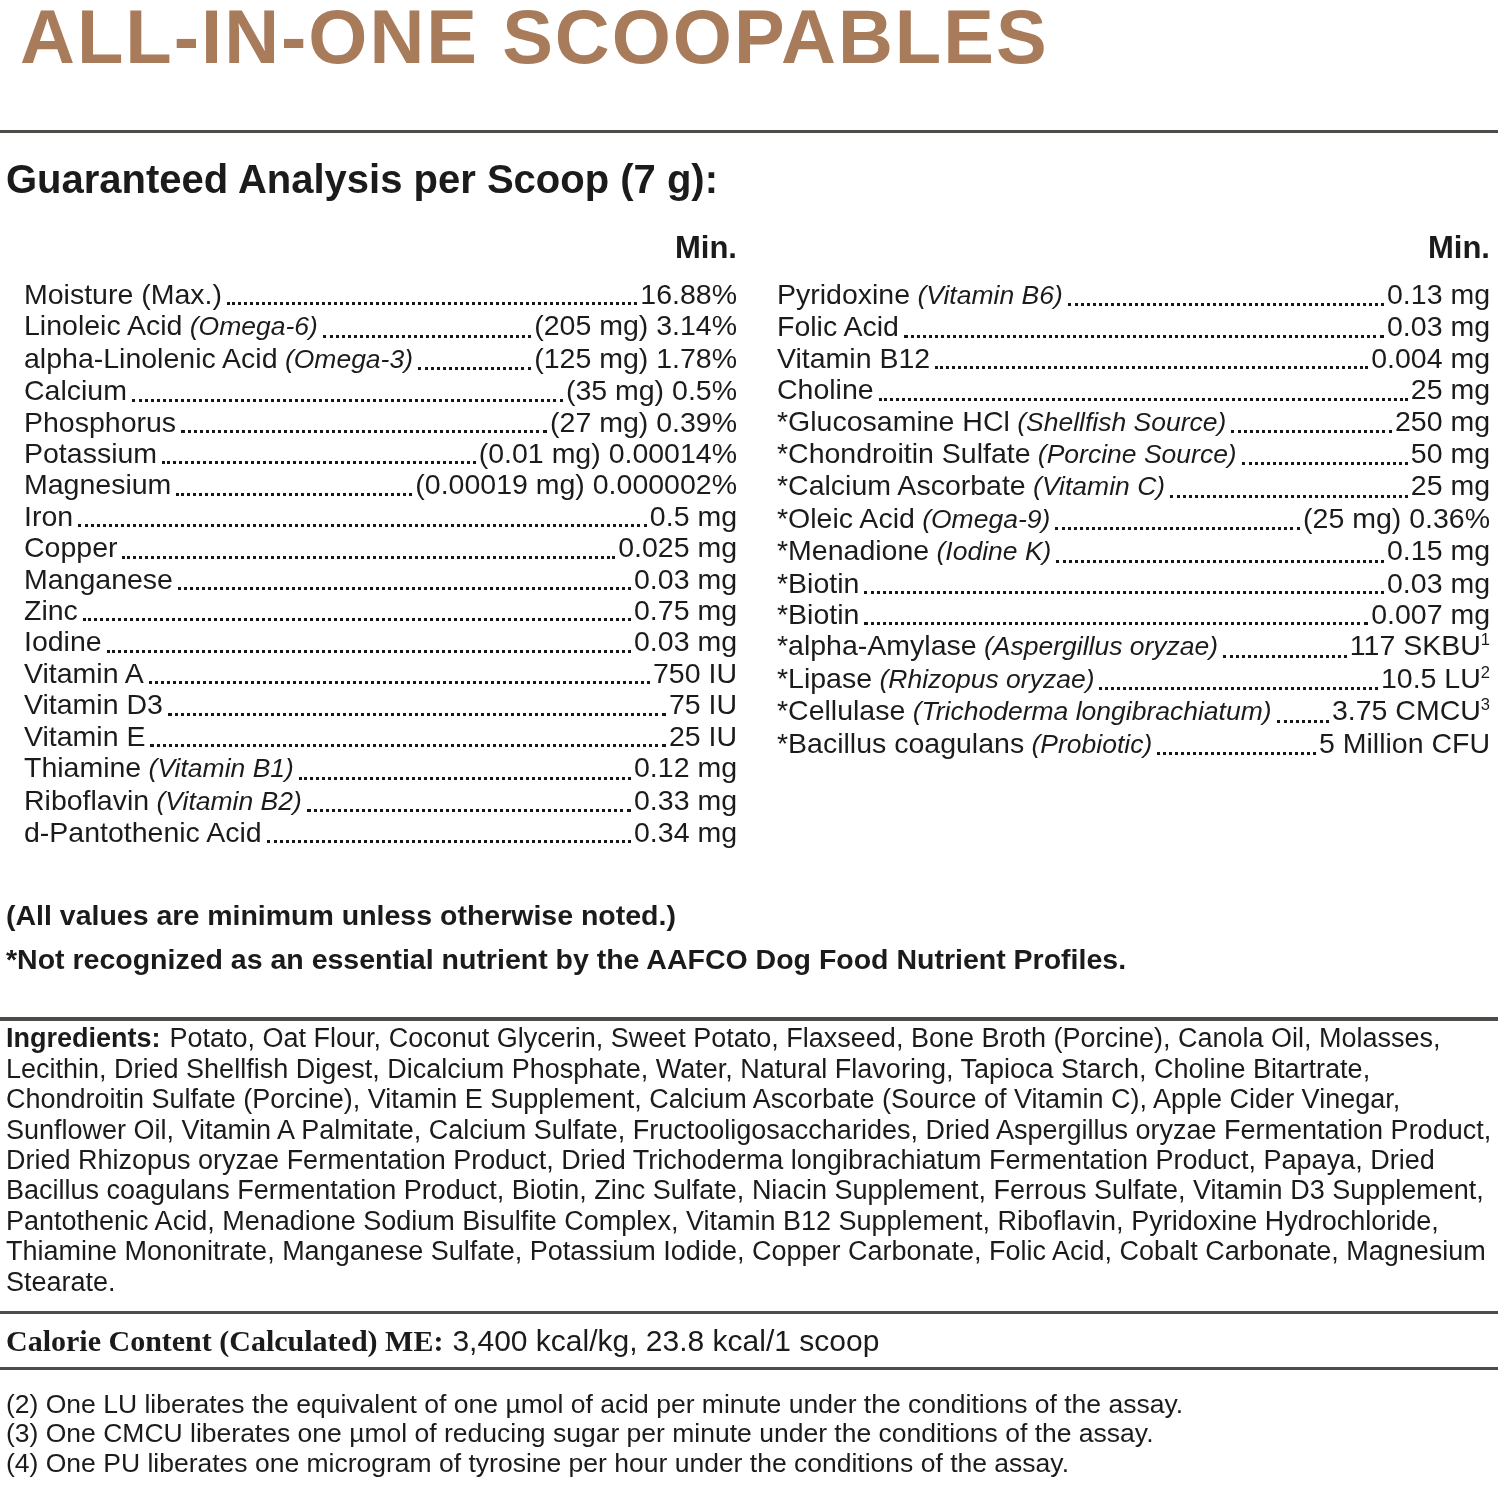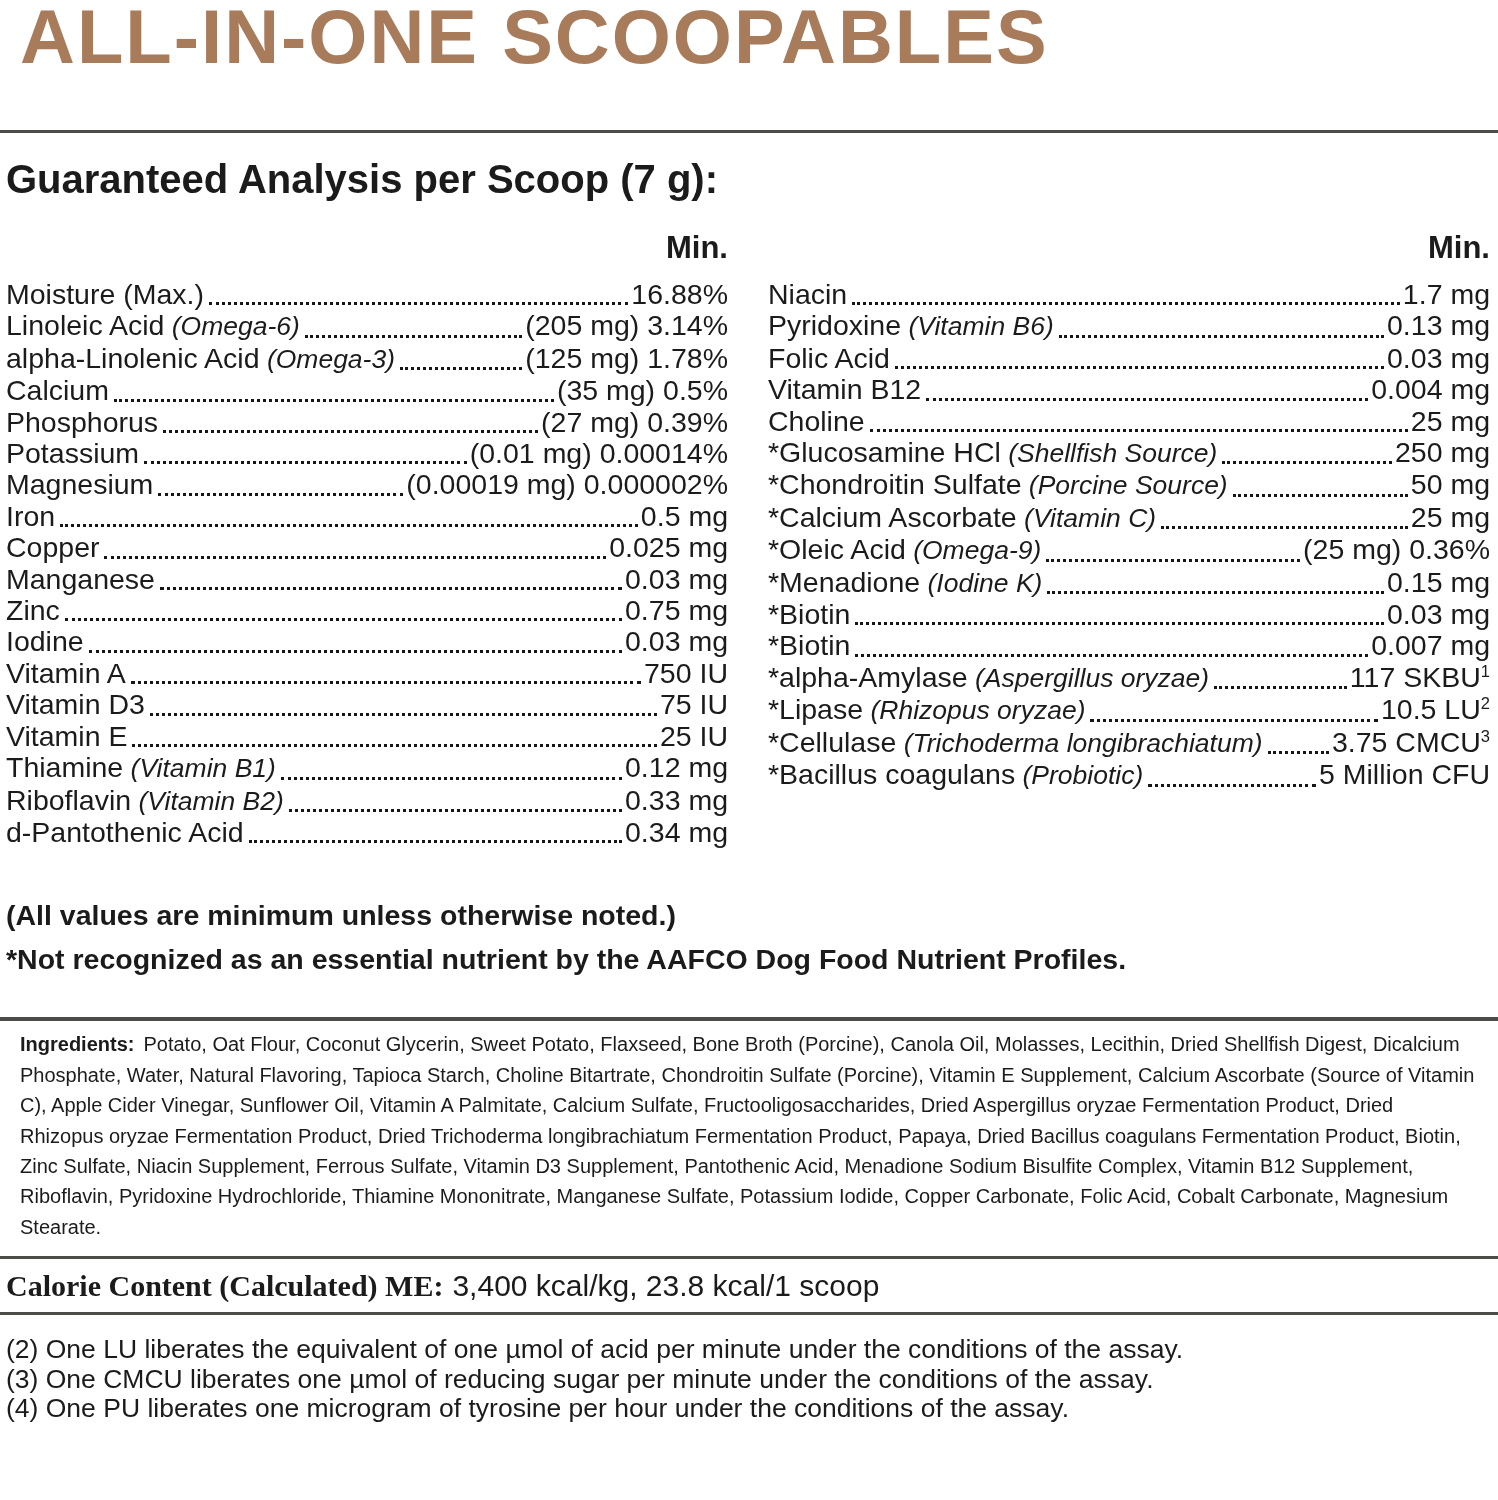--- a/index.html
+++ b/index.html
@@ -16,43 +16,43 @@
   .rule{border:0;border-top:3px solid #4C4C48;margin:0;width:100%;}
   #rule1{margin-top:60px;}
   #rule2{margin-top:42px;border-top-width:4px;}
   #rule3{margin-top:14px;}
   #rule4{margin-top:10px;}
   .ga-heading{
     margin:24px 0 0 6px;font-size:40px;line-height:44px;font-weight:700;
   }
   .grid{
     display:grid;grid-template-columns:1fr 1fr;column-gap:40px;
-    padding:0 8px 0 6px;margin-top:30px;
+    padding:0 8px 0 6px;margin-top:30px;margin-left:18px;
   }
   .min{
     text-align:right;font-weight:700;font-size:31px;line-height:34px;
     margin:0 0 14px 0;
   }
   .ga-row{
     display:flex;align-items:baseline;
     font-size:28.5px;line-height:31.4px;white-space:nowrap;
   }
   .ga-label{white-space:nowrap;}
   .qual{font-style:italic;font-size:0.93em;}
   .leader{
     flex:1 1 auto;min-width:10px;align-self:stretch;
     border-bottom:3px dotted #161616;margin:0 3px 5px 5px;
   }
   .ga-value{white-space:nowrap;}
   sup{font-size:58%;line-height:0;vertical-align:super;}
   .notes{padding:0 6px;margin-top:52px;font-weight:bold;}
   .notes .line{margin:0 0 13px 0;font-size:28.5px;line-height:31px;}
   .ing{
-    padding:0 20px;margin:8px 0 0 0;
-    font-size:20px;line-height:30.4px;
+    padding:0 6px;margin:2px 0 0 0;
+    font-size:27px;line-height:30.4px;
   }
   .ing b{margin-right:9px;}
   .cal{
     padding:0 6px;margin:10px 0;
     font-size:30px;line-height:33px;
   }
   .cal b{margin-right:9px;font-family:Liberation Serif, serif;}
   .footnotes{padding:0 6px;margin-top:20px;}
   .footnotes .line{margin:0;font-size:26.5px;line-height:29.4px;}
 </style>
@@ -160,25 +160,20 @@
             <span class="ga-label">d-Pantothenic Acid</span>
             <span class="leader"></span>
             <span class="ga-value">0.34 mg</span>
           </div>
         </div>
     </div>
     <div class="col">
       <div class="min">Min.</div>
       <div>
           <div class="ga-row">
-            <span class="ga-label">Niacin</span>
-            <span class="leader"></span>
-            <span class="ga-value">1.7 mg</span>
-          </div>
-          <div class="ga-row">
             <span class="ga-label">Pyridoxine<span class="qual"> (Vitamin B6)</span></span>
             <span class="leader"></span>
             <span class="ga-value">0.13 mg</span>
           </div>
           <div class="ga-row">
             <span class="ga-label">Folic Acid</span>
             <span class="leader"></span>
             <span class="ga-value">0.03 mg</span>
           </div>
           <div class="ga-row">

